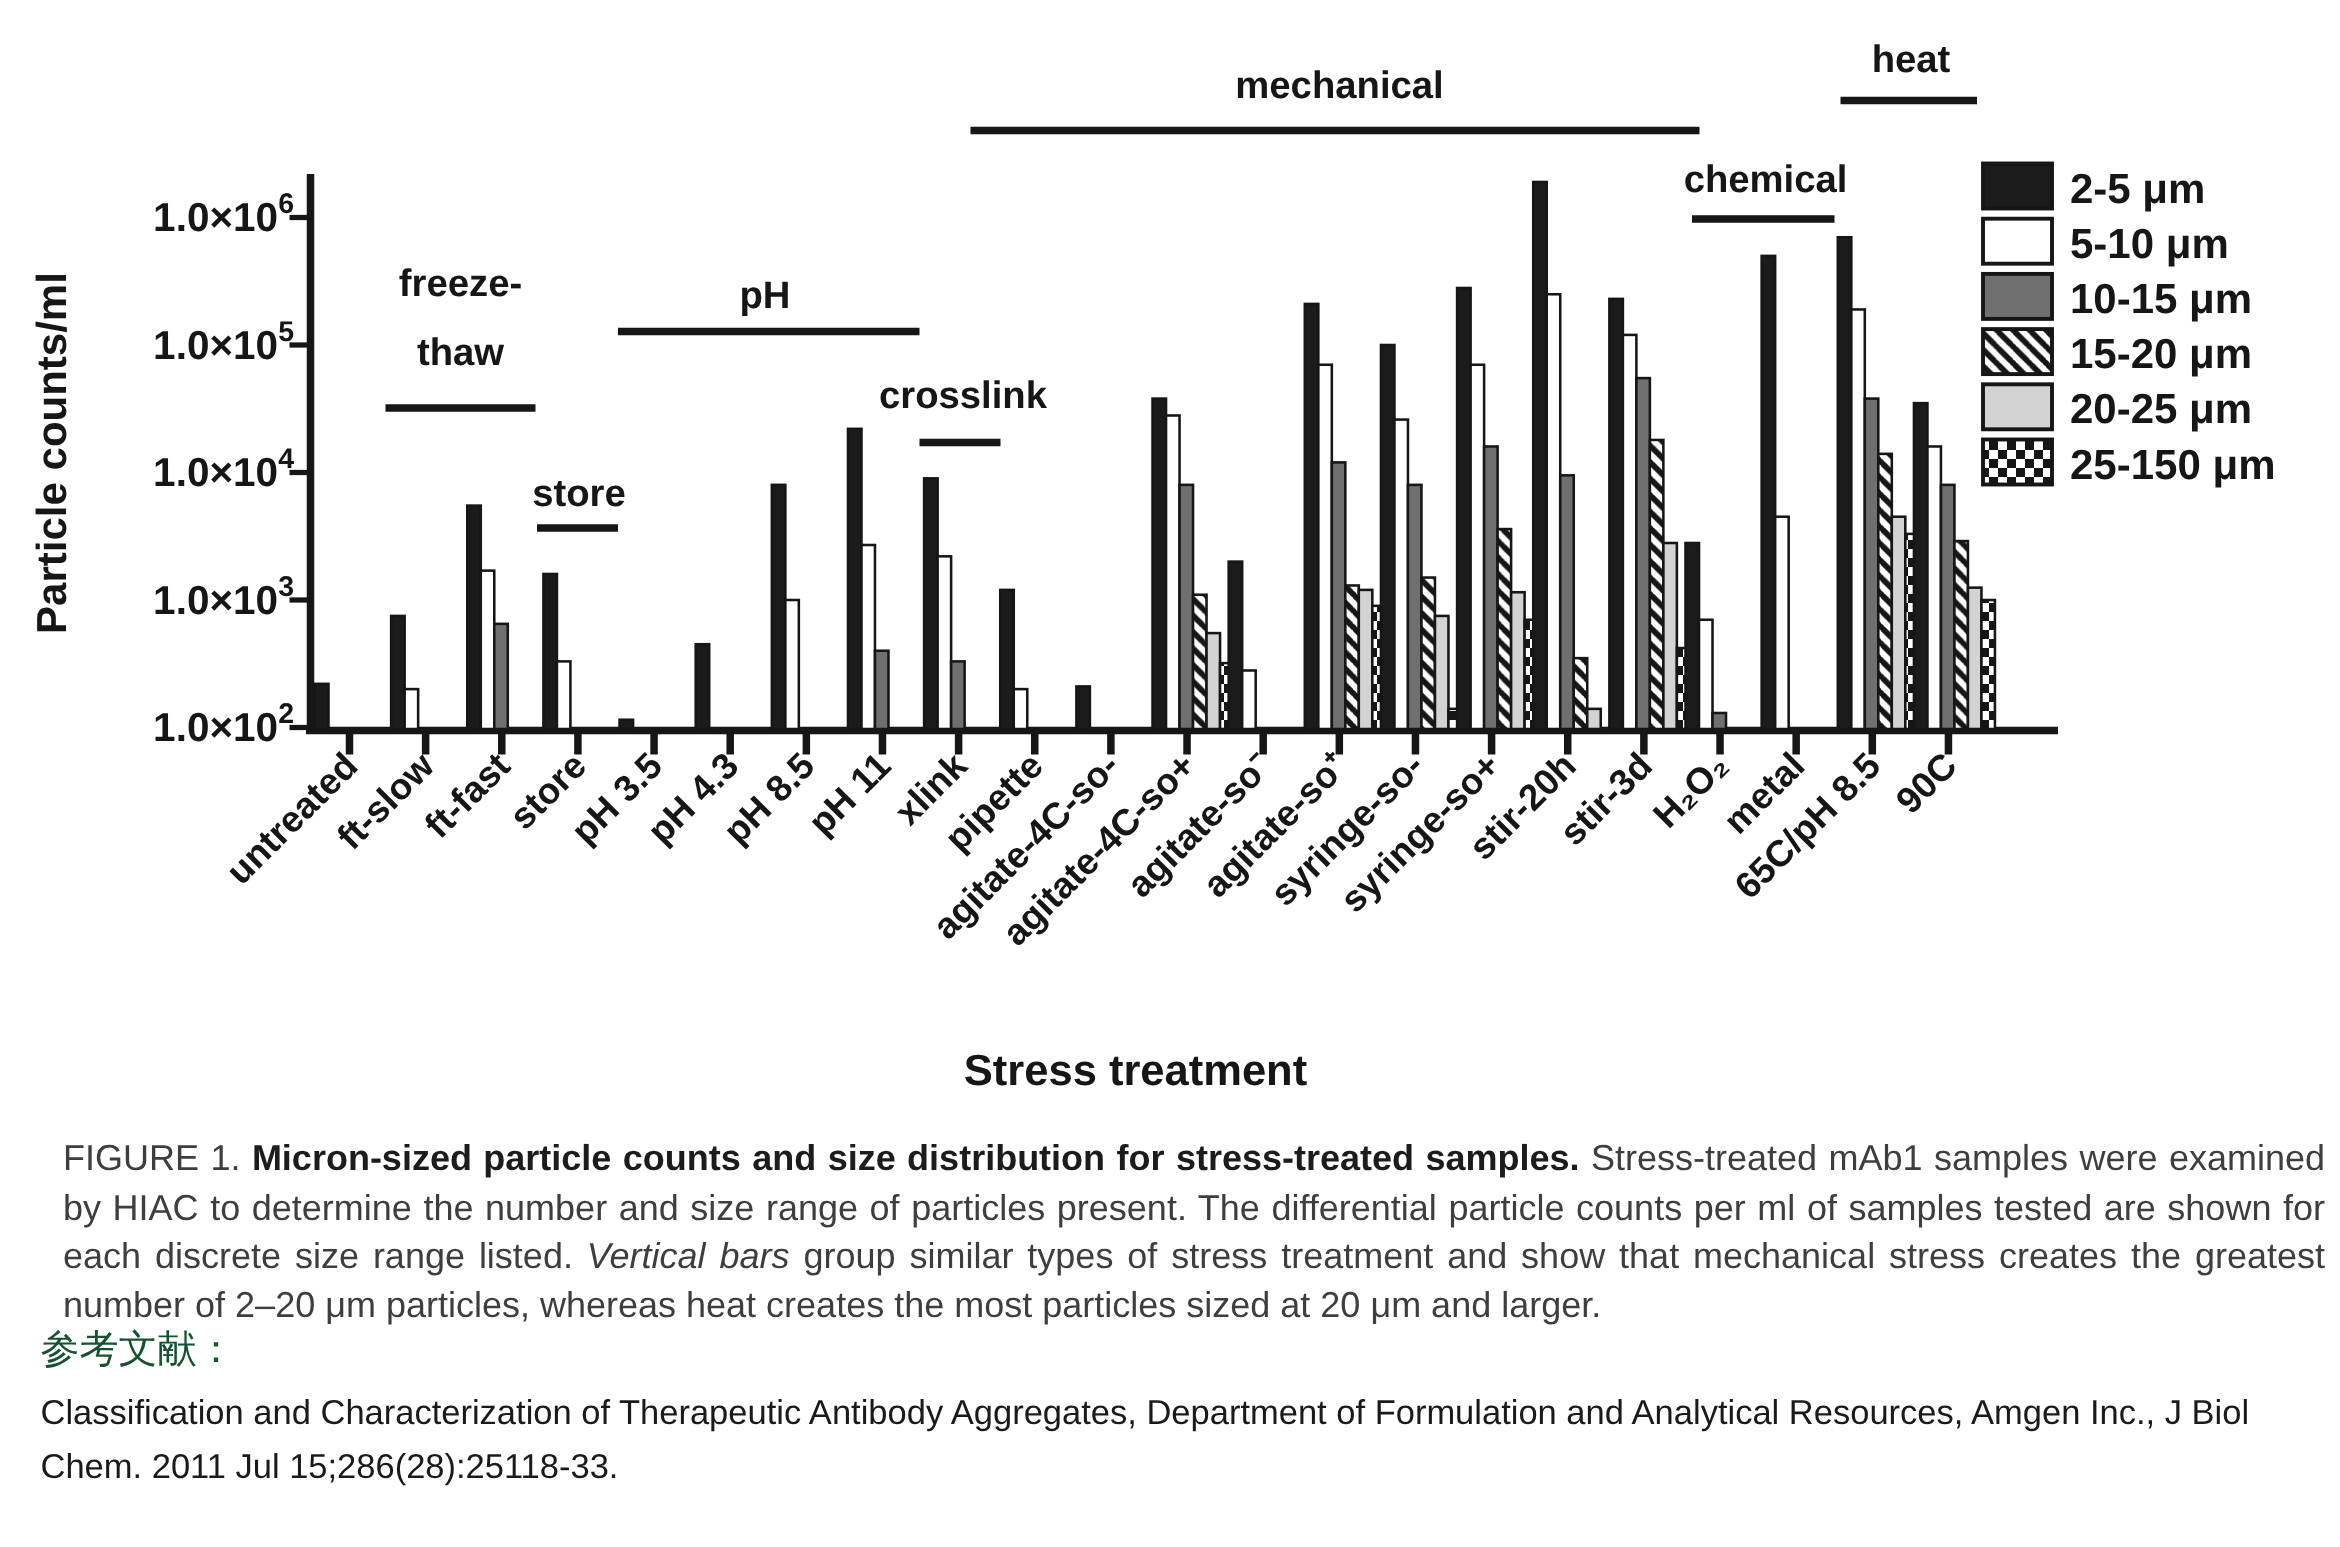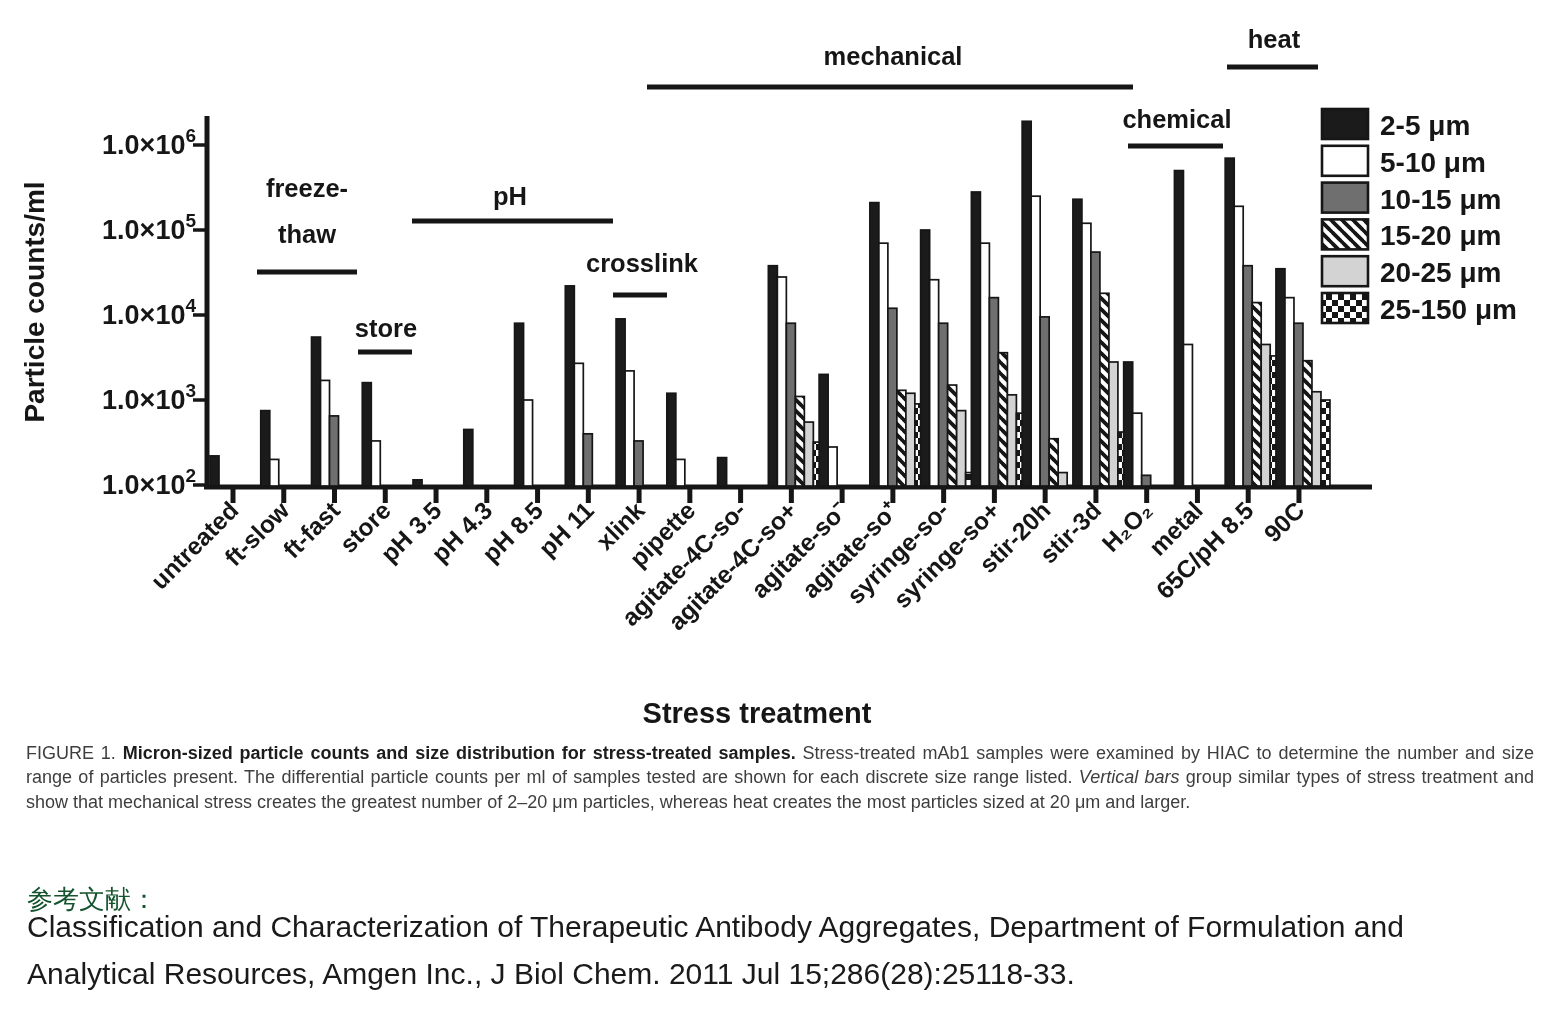--- a/index.html
+++ b/index.html
@@ -1,23 +1,23 @@
 <!DOCTYPE html>
 <html><head>
 <meta charset="utf-8">
 <style>
   html,body{margin:0;padding:0;background:#ffffff;}
   body{width:1560px;height:1031px;position:relative;font-family:"Liberation Sans",sans-serif;overflow:hidden;}
   .page{position:absolute;inset:0;background:#fff;}
   #chart{position:absolute;left:0;top:0;width:1560px;height:735px;}
-  .caption{position:absolute;left:26px;top:741px;width:1508px;margin:0;
-           font-size:18px;line-height:1.36;color:#3e3e3e;text-align:justify;}
+  .caption{position:absolute;left:26px;top:741px;width:1508px;margin:16px;
+           font-size:24px;line-height:1.36;color:#3e3e3e;text-align:justify;}
   .caption b{color:#1c1c1c;}
   .ref-heading{position:absolute;left:27px;top:882px;font-size:26px;color:#14532d;}
-  .ref-text{position:absolute;left:27px;top:904px;width:1502px;font-size:30px;line-height:1.55;color:#1a1a1a;}
+  .ref-text{position:absolute;left:27px;top:924px;width:1502px;font-size:23px;line-height:1.55;color:#1a1a1a;}
 </style>
 </head>
 <body>
 
 <div class="page">
   <div id="chart"><svg viewBox="0 0 1560 735" width="1560" height="735">
         <defs>
           <pattern id="hatch" width="11" height="11" patternUnits="userSpaceOnUse">
             <rect x="0" y="0" width="11" height="11" fill="#ffffff"></rect>
             <path d="M-1,10 l2,2 M0,0 l11,11 M10,-1 l2,2" stroke="#161616" stroke-width="3.8"></path>

